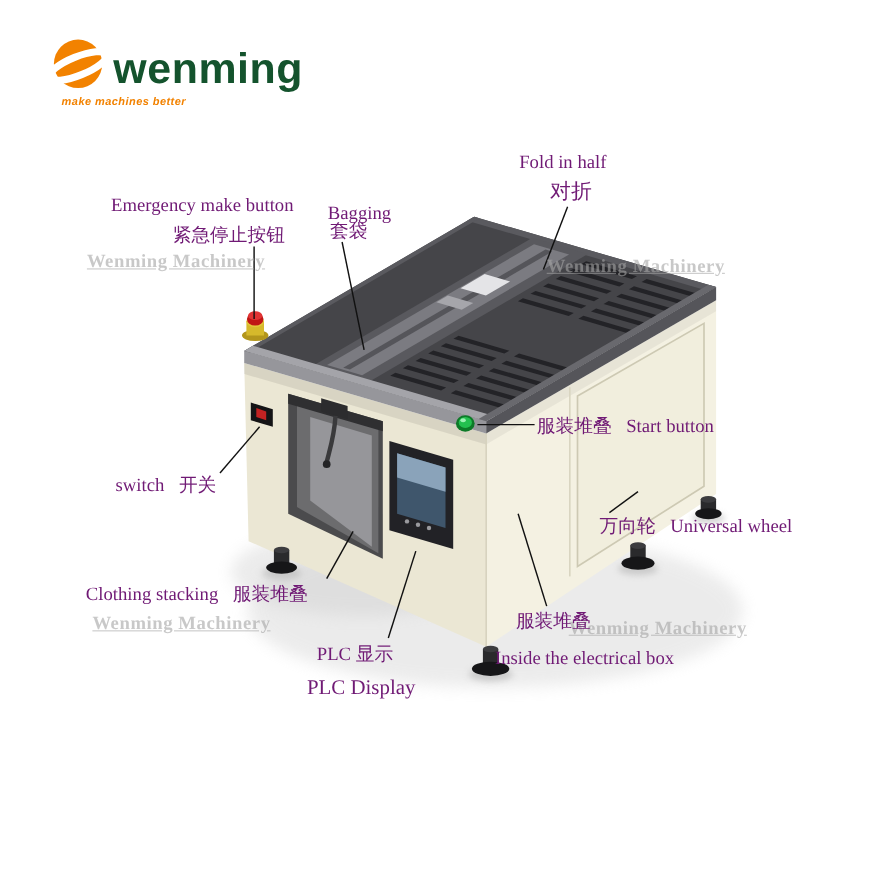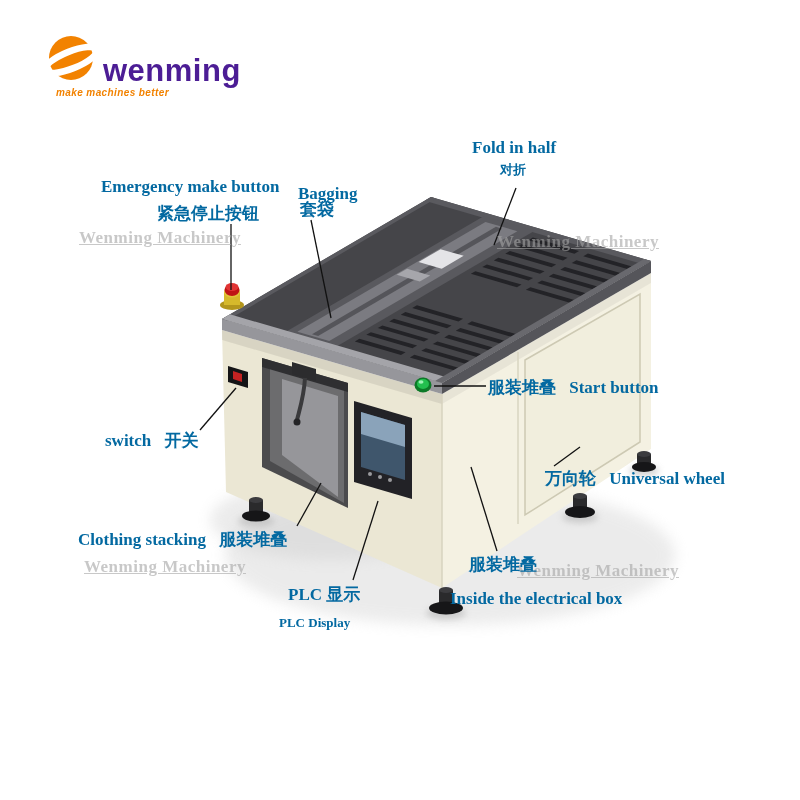--- a/index.html
+++ b/index.html
@@ -4,30 +4,30 @@
 <style>
   * { margin:0; padding:0; box-sizing:border-box; }
   html,body { width:800px; height:800px; }
   body { background:#ffffff; font-family:"Liberation Serif", serif; }
   .canvas { position:relative; width:800px; height:800px; background:#ffffff; overflow:hidden; }
   .machine-svg { position:absolute; left:0; top:0; }
 
   
   .logo { position:absolute; left:42px; top:30px; width:220px; height:74px; }
   .logo-mark { position:absolute; left:0; top:0; }
-  .brand { position:absolute; left:61px; top:25px; font-family:"Liberation Sans", sans-serif;
-           font-weight:700; font-size:31px; line-height:1; color:#4c1d95; letter-spacing:0.5px; }
+  .brand { position:absolute; left:61px; top:13px; font-family:"Liberation Sans", sans-serif;
+           font-weight:700; font-size:39px; line-height:1; color:#14532d; letter-spacing:0.5px; }
   .tagline { position:absolute; left:14px; top:57px; font-family:"Liberation Sans", sans-serif;
              font-style:italic; font-weight:700; font-size:10px; color:#f28200; white-space:nowrap; letter-spacing:0.4px; }
 
   
-  .lbl { position:absolute; font-family:"Liberation Serif", serif; font-weight:700;
-         font-size:17px; color:#0369a1; white-space:nowrap; }
+  .lbl { position:absolute; font-family:"Liberation Serif", serif; font-weight:400;
+         font-size:17px; color:#701a75; white-space:nowrap; }
   .lbl span + span { margin-left:9px; }
-  .lbl.big { font-size:13px; }
+  .lbl.big { font-size:19px; }
 
   
   .wm { position:absolute; font-family:"Liberation Serif", serif; font-weight:700;
         font-size:17px; color:#a5a5a5; opacity:0.6; white-space:nowrap; letter-spacing:0.5px;text-decoration:underline; }
 </style>
 </head>
 <body>
 
 <div class="canvas">
 

